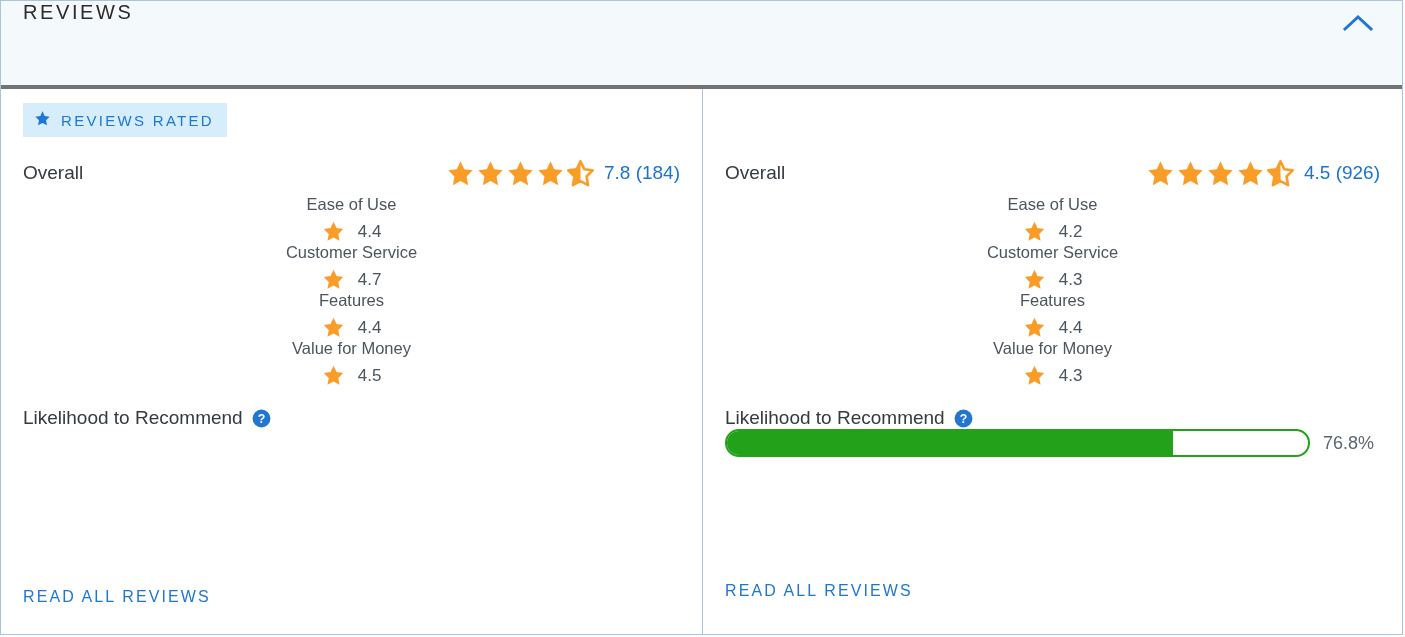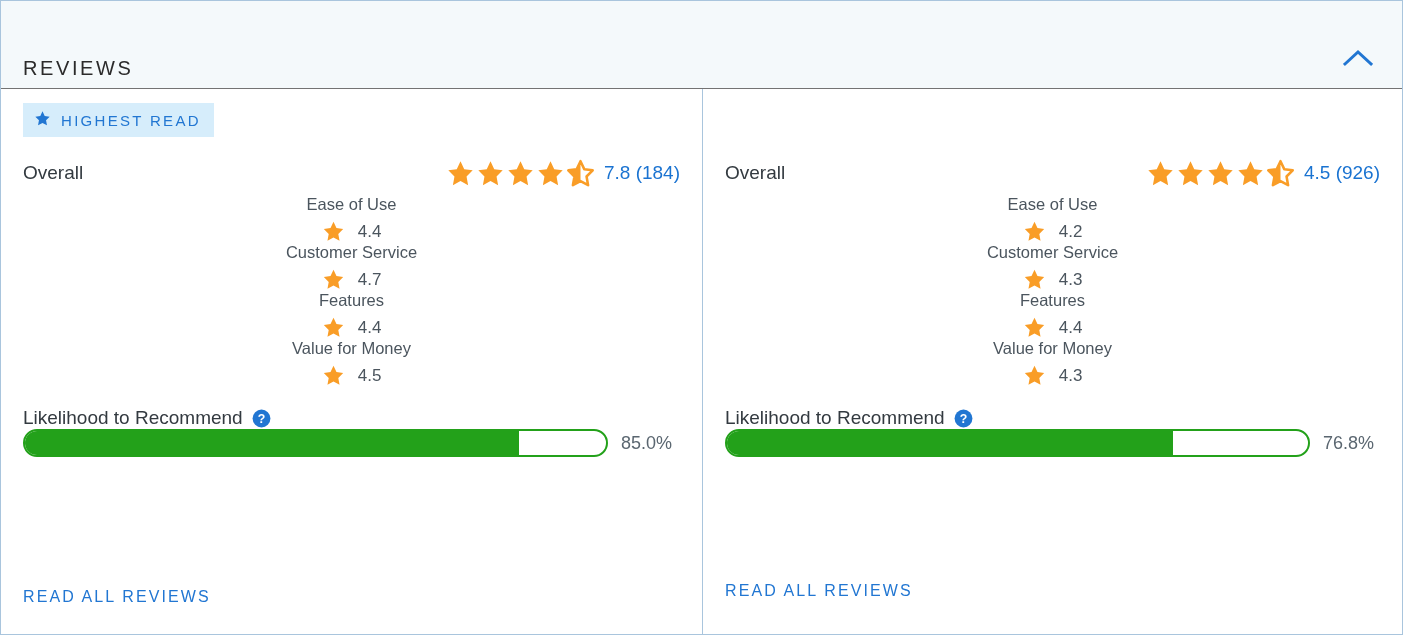--- a/index.html
+++ b/index.html
@@ -22,25 +22,25 @@
     box-sizing: border-box;
     background: #ffffff;
     overflow: hidden;
   }
 
   
   .card-header {
     height: 88px;
     box-sizing: border-box;
     background: #f4f9fb;
-    border-bottom: 1px solid #737373;
-    display: flex;
-    align-items: flex-end;
+    border-bottom: 4px solid #737373;
+    display: flex;
+    align-items: flex-start;
     justify-content: space-between;
-    padding: 0 22px 8px 22px;
+    padding: 0 22px 0 22px;
   }
   .card-title {
     font-size: 20px;
     letter-spacing: 2.6px;
     color: #2b2b2b;
     font-weight: 400;
   }
   .collapse-btn {
     width: 44px;
     height: 44px;
@@ -233,21 +233,21 @@
 
     <div class="col col-left">
 
       <div class="badge-row">
         <div class="badge">
           <span class="badge-star">
             <svg width="17" height="17" viewBox="0 0 24 24">
               <path d="M12 1.8l3.1 6.6 7 1-5.1 5.1 1.3 7.2L12 18.3l-6.3 3.4 1.3-7.2L1.9 9.4l7-1z" fill="#2176d2"></path>
             </svg>
           </span>
-          <span class="badge-text">HIGHEST READ</span>
+          <span class="badge-text">REVIEWS RATED</span>
         </div>
       </div>
 
       <div class="overall-row">
         <div class="overall-label">Overall</div>
         <div class="overall-right">
           <div class="stars">
             <span>
               <svg width="29" height="29" viewBox="0 0 24 24">
                   <path d="M12 1.8l3.1 6.6 7 1-5.1 5.1 1.3 7.2L12 18.3l-6.3 3.4 1.3-7.2L1.9 9.4l7-1z" fill="#f99d27"></path>
@@ -335,26 +335,20 @@
       <div class="likelihood-head">
         <span class="likelihood-title">Likelihood to Recommend</span>
         <span class="help-icon">
           <svg width="19" height="19" viewBox="0 0 20 20">
             <circle cx="10" cy="10" r="9.4" fill="#2176d2"></circle>
             <text x="10" y="14.6" font-family="Liberation Sans, sans-serif" font-size="13" font-weight="bold" fill="#ffffff" text-anchor="middle">?</text>
           </svg>
         </span>
       </div>
 
-      <div class="progress-row">
-        <div class="progress-track">
-          <div class="progress-fill" style="width: calc(85% + 2px);"></div>
-        </div>
-        <span class="progress-value">85.0%</span>
-      </div>
 
       <a class="read-all">READ ALL REVIEWS</a>
     </div>
 
     <div class="col col-right">
 
       <div class="badge-spacer"></div>
 
       <div class="overall-row">
         <div class="overall-label">Overall</div>

